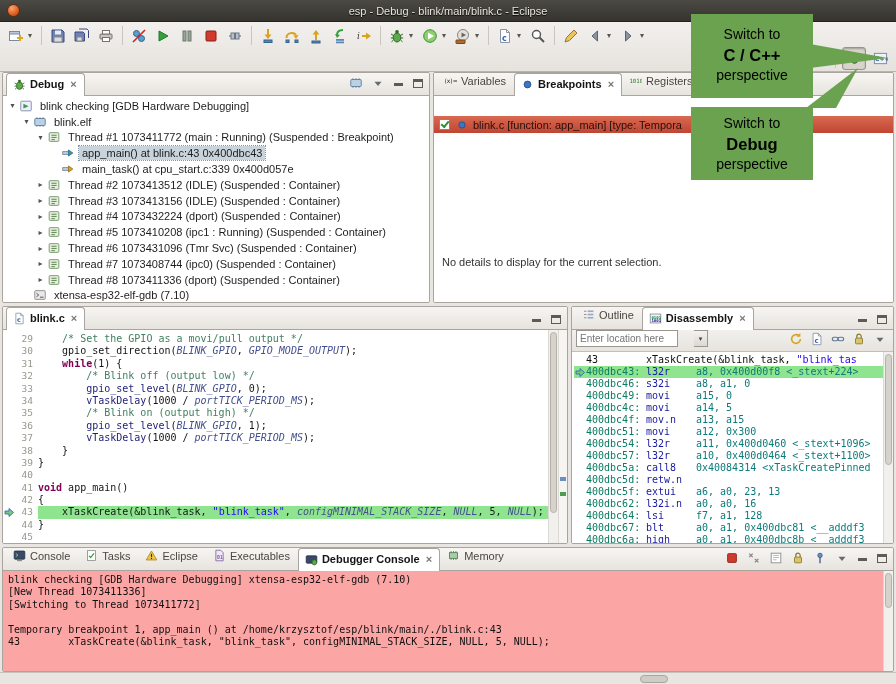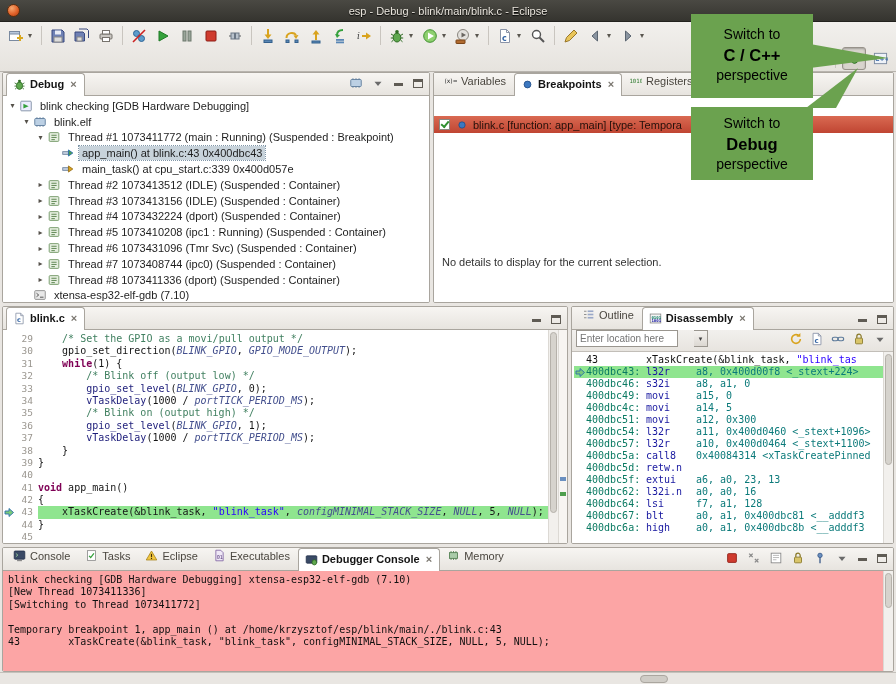--- a/index.html
+++ b/index.html
@@ -729,20 +729,21 @@
     </div>
     <div class="da-content">
       <div id="da-rows">
           <div class="da-row"><span class="da-ruler"></span><span class="da-srcnum">43</span><span class="da-srctext">xTaskCreate(&amp;blink_task, </span><span class="da-srcstr">"blink_tas</span></div>
           <div class="da-row current"><span class="da-ruler"><svg width="10" height="9" viewBox="0 0 10 9">
                 <path d="M1 3h4V0.5L9.5 4.5 5 8.5V6H1z" fill="#7ac97a" stroke="#2a6eae" stroke-width="0.9"></path>
               </svg></span><span class="da-addr">400dbc43:</span><span class="da-op">l32r</span><span class="da-args">a8, 0x400d00f8 &lt;_stext+224&gt;</span></div>
           <div class="da-row"><span class="da-ruler"></span><span class="da-addr">400dbc46:</span><span class="da-op">s32i</span><span class="da-args">a8, a1, 0</span></div>
           <div class="da-row"><span class="da-ruler"></span><span class="da-addr">400dbc49:</span><span class="da-op">movi</span><span class="da-args">a15, 0</span></div>
           <div class="da-row"><span class="da-ruler"></span><span class="da-addr">400dbc4c:</span><span class="da-op">movi</span><span class="da-args">a14, 5</span></div>
+          <div class="da-row"><span class="da-ruler"></span><span class="da-addr">400dbc4f:</span><span class="da-op">mov.n</span><span class="da-args">a13, a15</span></div>
           <div class="da-row"><span class="da-ruler"></span><span class="da-addr">400dbc51:</span><span class="da-op">movi</span><span class="da-args">a12, 0x300</span></div>
           <div class="da-row"><span class="da-ruler"></span><span class="da-addr">400dbc54:</span><span class="da-op">l32r</span><span class="da-args">a11, 0x400d0460 &lt;_stext+1096&gt;</span></div>
           <div class="da-row"><span class="da-ruler"></span><span class="da-addr">400dbc57:</span><span class="da-op">l32r</span><span class="da-args">a10, 0x400d0464 &lt;_stext+1100&gt;</span></div>
           <div class="da-row"><span class="da-ruler"></span><span class="da-addr">400dbc5a:</span><span class="da-op">call8</span><span class="da-args">0x40084314 &lt;xTaskCreatePinned</span></div>
           <div class="da-row"><span class="da-ruler"></span><span class="da-addr">400dbc5d:</span><span class="da-op">retw.n</span><span class="da-args"></span></div>
           <div class="da-row"><span class="da-ruler"></span><span class="da-addr">400dbc5f:</span><span class="da-op">extui</span><span class="da-args">a6, a0, 23, 13</span></div>
           <div class="da-row"><span class="da-ruler"></span><span class="da-addr">400dbc62:</span><span class="da-op">l32i.n</span><span class="da-args">a0, a0, 16</span></div>
           <div class="da-row"><span class="da-ruler"></span><span class="da-addr">400dbc64:</span><span class="da-op">lsi</span><span class="da-args">f7, a1, 128</span></div>
           <div class="da-row"><span class="da-ruler"></span><span class="da-addr">400dbc67:</span><span class="da-op">blt</span><span class="da-args">a0, a1, 0x400dbc81 &lt;__adddf3</span></div>
           <div class="da-row"><span class="da-ruler"></span><span class="da-addr">400dbc6a:</span><span class="da-op">high</span><span class="da-args">a0, a1, 0x400dbc8b &lt;__adddf3</span></div>

